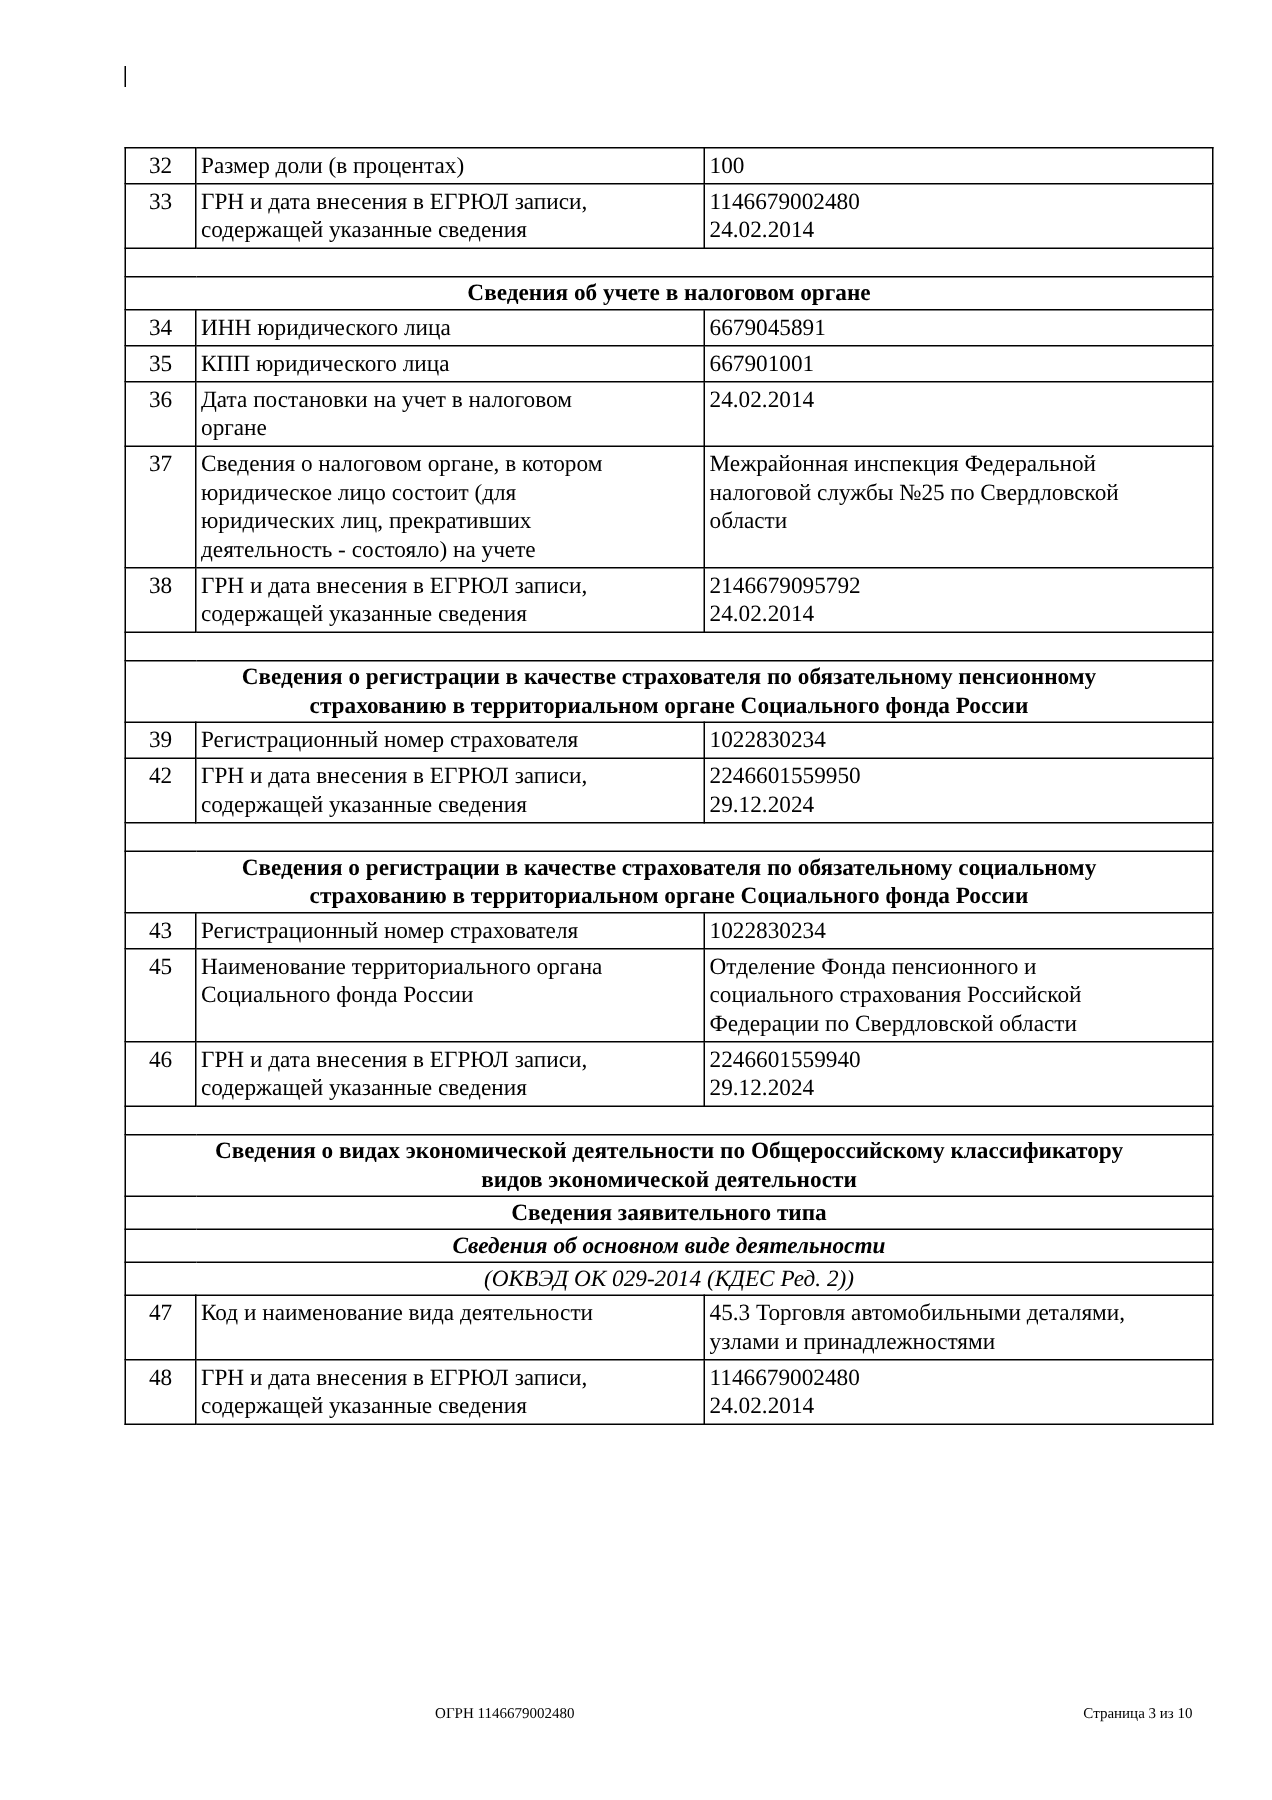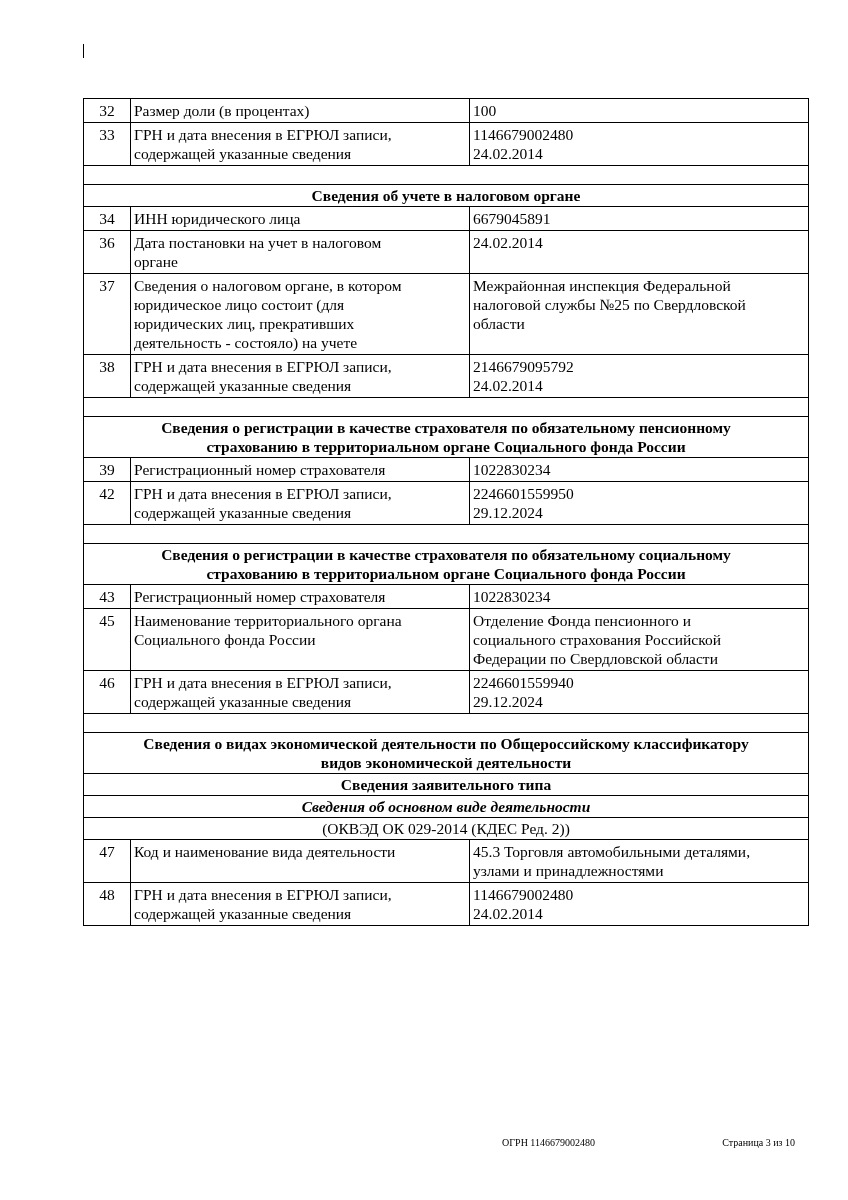--- a/index.html
+++ b/index.html
@@ -61,34 +61,34 @@
   td.spacer {
     height: 18px;
     padding: 0;
   }
   td.header {
     text-align: center;
     padding: 1px 2px;
   }
   td.header.bold { font-weight: bold; }
   td.header.bold-italic { font-weight: bold; font-style: italic; }
-  td.header.italic { }
+  td.header.italic { font-style: italic; }
   .footer {
     position: absolute;
     left: 78px;
     right: 53px;
     top: 1137px;
     display: flex;
     align-items: flex-end;
     justify-content: space-between;
     font-size: 10px;
     line-height: 12.5px;
   }
   .footer .f-left { text-align: left; width: 200px; }
-  .footer .f-center { text-align: right; flex: 1; }
+  .footer .f-center { text-align: center; flex: 1; }
   .footer .f-right { text-align: right; width: 200px; }
 </style>
 </head>
 <body>
 
 <div class="page">
 
   <div class="continuation-stub"></div>
 
   <div class="table-wrap">
@@ -109,20 +109,25 @@
           <tr>
             <td colspan="3" class="spacer"></td>
           </tr>
           <tr>
             <td colspan="3" class="header bold">Сведения об учете в налоговом органе</td>
           </tr>
           <tr>
             <td class="num">34</td>
             <td class="label">ИНН юридического лица</td>
             <td class="value">6679045891</td>
+          </tr>
+          <tr>
+            <td class="num">35</td>
+            <td class="label">КПП юридического лица</td>
+            <td class="value">667901001</td>
           </tr>
           <tr>
             <td class="num">36</td>
             <td class="label">Дата постановки на учет в налоговом
 органе</td>
             <td class="value">24.02.2014</td>
           </tr>
           <tr>
             <td class="num">37</td>
             <td class="label">Сведения о налоговом органе, в котором

